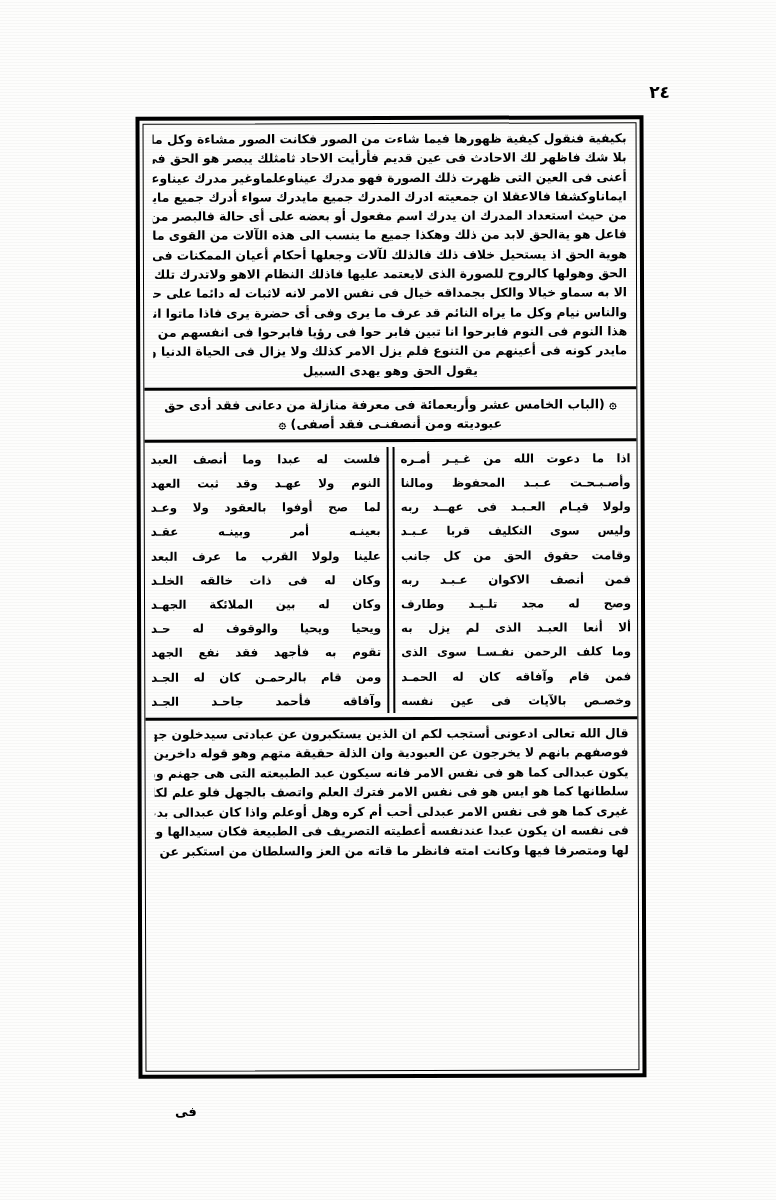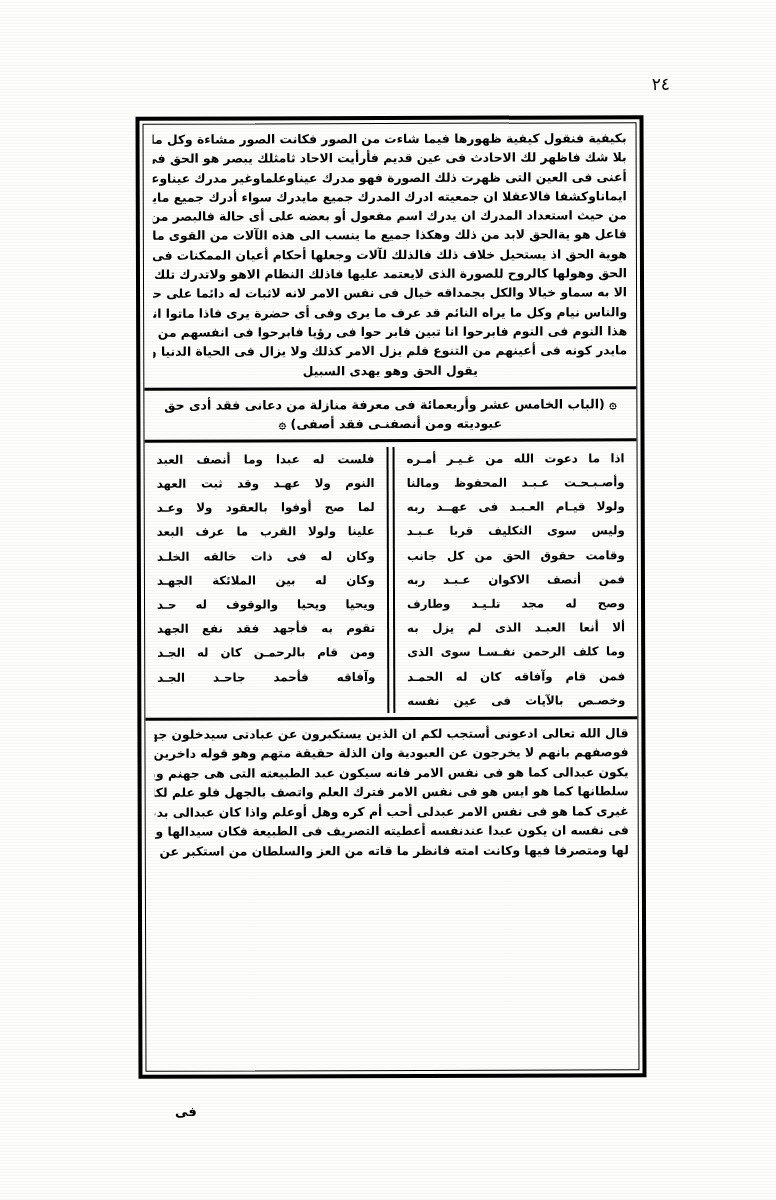--- a/index.html
+++ b/index.html
@@ -20,24 +20,24 @@
   
   .sheet {
     position: absolute;
     inset: 0;
     background: #fdfdfc;
   }
 
   
   .folio {
     position: absolute;
-    top: 76px;
+    top: 84px;
     right: 106px;
     font-size: 17px;
-    font-weight: 400;
+    font-weight: 700;
     letter-spacing: 1px;
     line-height: 1;
     font-family: "DejaVu Sans", "Liberation Sans", sans-serif;
   }
 
   
   .catchword {
     position: absolute;
     left: 175px;
     top: 1105px;
@@ -119,21 +119,21 @@
   
   .poem-table {
     display: flex;
     flex-direction: row;
     border-bottom: 3px solid #000;
     padding: 5px 0 4px 0;
     flex: 0 0 auto;
   }
   .poem-col {
     flex: 1 1 50%;
-    padding: 0 12px;
+    padding: 0 6px;
     box-sizing: border-box;
   }
   
   .poem-col.col-right {
     border-left: 2px solid #000;
     margin-left: 2px;
   }
   .poem-col.col-left {
     border-right: 2px solid #000;
     margin-right: 2px;
@@ -221,20 +221,21 @@
           <div class="verse">ألا أنعا العبـد الذى لم يزل به</div>
           <div class="verse">وما كلف الرحمن نفـسـا سوى الذى</div>
           <div class="verse">فمن قام وآفاقه كان له الحمـد</div>
           <div class="verse">وخصـص بالآيات فى عين نفسه</div>
         </div>
 
         <div class="poem-col col-left">
           <div class="verse">فلست له عبدا وما أنصف العبد</div>
           <div class="verse">النوم ولا عهـد وقد ثبت العهد</div>
           <div class="verse">لما صح أوفوا بالعقود ولا وعـد</div>
+          <div class="verse">بعينـه أمر وبينـه عقـد</div>
           <div class="verse">علينا ولولا القرب ما عرف البعد</div>
           <div class="verse">وكان له فى ذات خالقه الخلـد</div>
           <div class="verse">وكان له بين الملائكة الجهـد</div>
           <div class="verse">ويحيا ويحيا والوقوف له حـد</div>
           <div class="verse">تقوم به فأجهد فقد نفع الجهد</div>
           <div class="verse">ومن قام بالرحمـن كان له الجـد</div>
           <div class="verse">وآفاقه فأحمد جاحـد الجـد</div>
         </div>
 
       </div>

